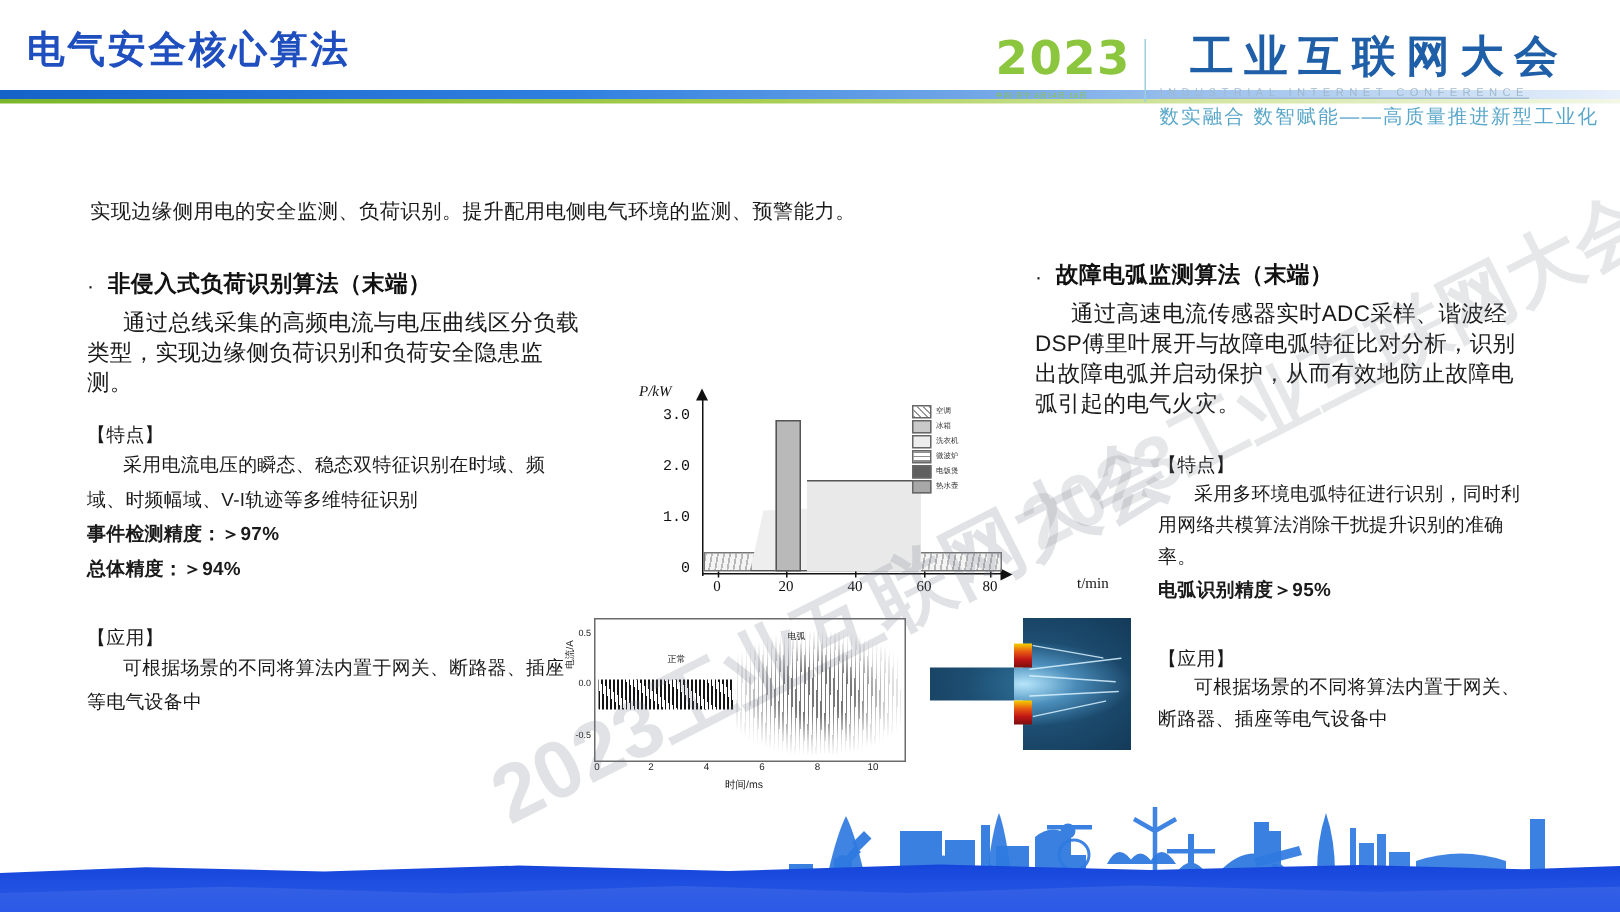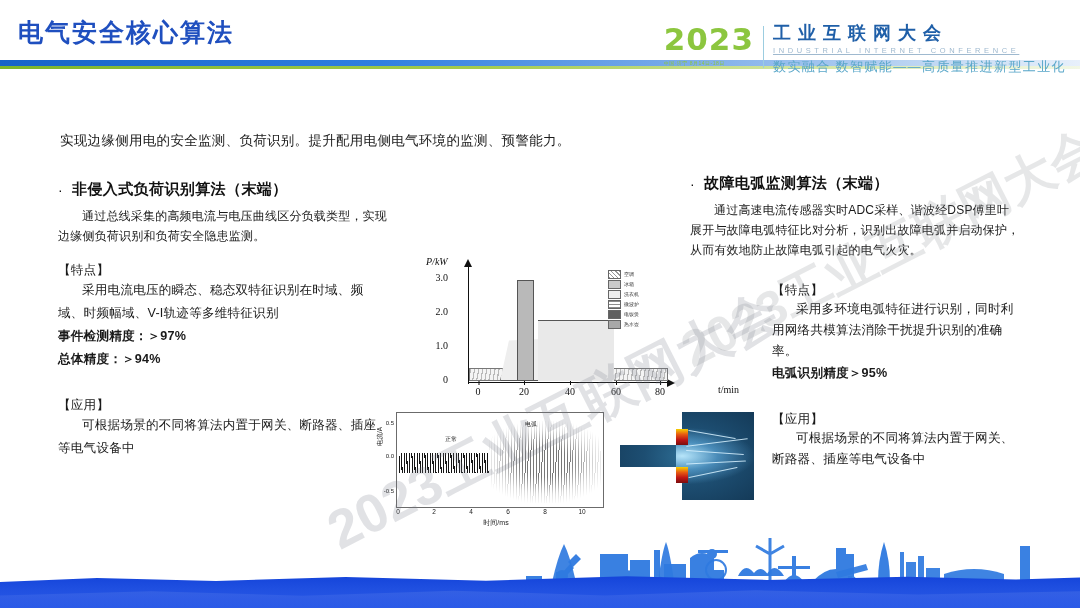--- a/index.html
+++ b/index.html
@@ -14,54 +14,54 @@
   .rule-blue{position:absolute;left:0;top:0;width:1080px;height:6px;
        background:linear-gradient(90deg,#1663c7 0%,#2f7fe0 35%,#76a9e8 62%,#bcd5f2 85%,#e8f0fb 100%);}
   .rule-green{position:absolute;left:0;top:6px;width:1080px;height:3px;
        background:linear-gradient(90deg,#7cb52b 0%,#a5cc4e 45%,#d8e8ab 78%,#f2f7e6 100%);}
 
   .logo{position:absolute;right:14px;top:24px;display:flex;align-items:flex-start;}
   .logo-2023{color:#8cc63f;font-size:31px;font-weight:700;letter-spacing:1px;line-height:1;
              font-family:"DejaVu Sans",sans-serif;}
   .logo-sub1{color:#8cc63f;font-size:5px;letter-spacing:.5px;margin-top:5px;white-space:nowrap;}
   .logo-divider{width:1px;background:#9ccde0;margin:2px 9px 0 9px;height:42px;}
-  .logo-cn{color:#1f5fa8;font-size:18px;font-weight:700;letter-spacing:7px;line-height:1;white-space:nowrap;}
+  .logo-cn{color:#1f5fa8;font-size:29px;font-weight:700;letter-spacing:7px;line-height:1;white-space:nowrap;text-align:center;}
   .logo-en{color:#9fb9cf;font-size:7.5px;letter-spacing:3.6px;margin-top:4px;white-space:nowrap;text-decoration:underline;}
   .logo-slogan{color:#5aa7c9;font-size:13px;letter-spacing:1.4px;margin-top:3px;white-space:nowrap;}
 
   
   .lead{position:absolute;left:60px;top:132px;font-size:13.5px;color:#1a1a1a;letter-spacing:.3px;}
 
   .col{position:absolute;color:#1a1a1a;}
   .col-left{left:58px;top:180px;width:330px;}
   .col-right{left:690px;top:174px;width:330px;}
 
   .bullet-row{display:flex;align-items:flex-start;}
   .bullet-dot{width:14px;font-size:14px;line-height:20px;color:#111;}
   .heading{font-size:15px;font-weight:700;letter-spacing:.4px;color:#111;}
-  .para{font-size:12px;line-height:20px;text-indent:24px;margin-top:6px;letter-spacing:.2px;}
+  .para{font-size:15px;line-height:20px;text-indent:24px;margin-top:6px;letter-spacing:.2px;}
 
   .sec-label{font-size:12.6px;margin-top:16px;letter-spacing:.2px;}
   .sec-body{font-size:12.6px;line-height:23px;text-indent:24px;letter-spacing:.2px;}
   .metric{font-size:12.6px;font-weight:700;line-height:23px;letter-spacing:.2px;}
 
   .rc-block{margin-left:82px;}
   .rc-block .sec-body{line-height:21px;}
 
   
   .chart1{position:absolute;left:375px;top:258px;width:265px;height:150px;margin-left:43px;}
   .c1-ylab{position:absolute;left:8px;top:-2px;font-size:10px;font-style:italic;
            font-family:"Liberation Serif",serif;color:#111;}
   .axis-v{position:absolute;left:50px;top:8px;width:1.4px;height:118px;background:#111;}
   .axis-v:after{content:"";position:absolute;left:-3.6px;top:-7px;border-left:4px solid transparent;
      border-right:4px solid transparent;border-bottom:8px solid #111;}
   .axis-h{position:absolute;left:50px;top:124px;width:200px;height:1.4px;background:#111;}
   .axis-h:after{content:"";position:absolute;right:-7px;top:-3.4px;border-top:4px solid transparent;
      border-bottom:4px solid transparent;border-left:8px solid #111;}
-  .ytick{position:absolute;right:16px;font-size:10px;font-family:Liberation Serif, serif;color:#111;}
+  .ytick{position:absolute;right:4px;font-size:10px;font-family:Liberation Mono, monospace;color:#111;}
   .ytwrap{position:absolute;left:14px;width:32px;text-align:right;}
   .xtick{position:absolute;top:128px;font-size:10px;font-family:"Liberation Serif",serif;
          color:#111;transform:translateX(-50%);}
   .xtick i{position:absolute;left:50%;top:-5px;width:1.2px;height:4px;background:#111;}
   .c1-xlab{position:absolute;left:256px;top:126px;font-size:10px;
            font-family:"Liberation Serif",serif;color:#111;white-space:nowrap;padding-left:44px;}
 
   .band-base{position:absolute;left:51px;top:110px;width:199px;height:13px;
      background:repeating-linear-gradient(100deg,#b8b8b8 0 1.2px,#f4f4f4 1.2px 4px);
      border:1px solid #777;box-sizing:border-box;}

